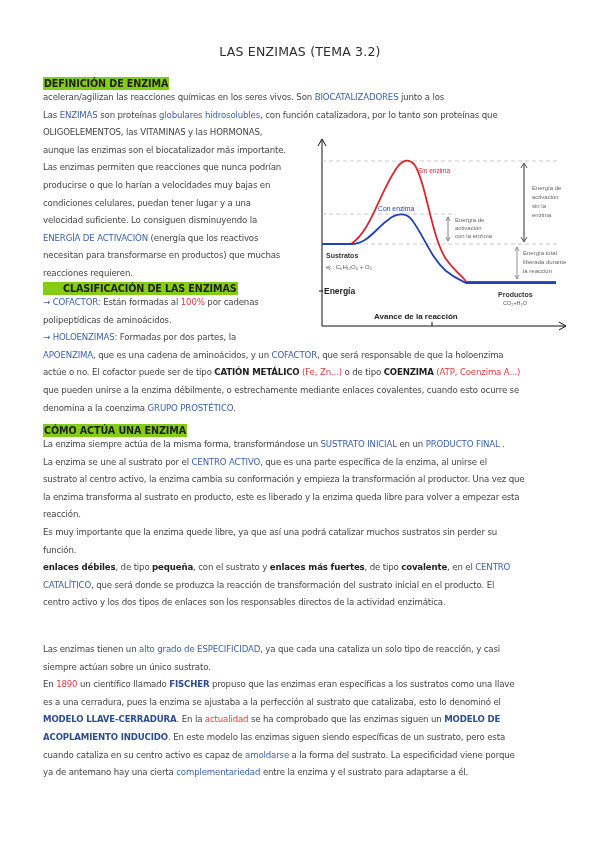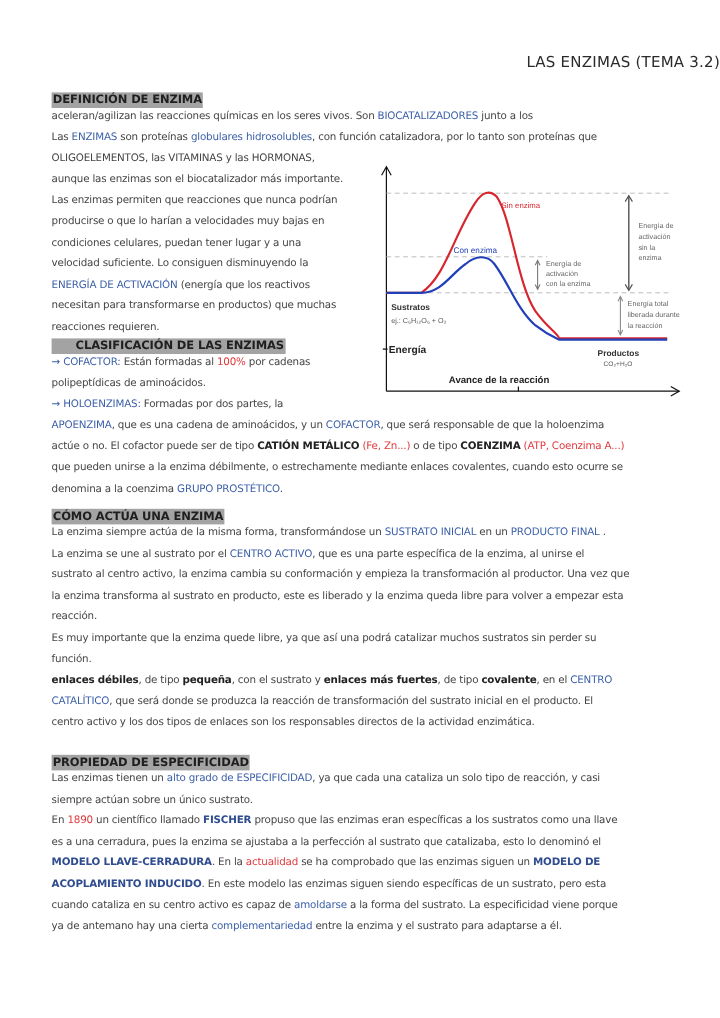--- a/index.html
+++ b/index.html
@@ -1,25 +1,25 @@
 <!DOCTYPE html>
 <html><head>
 <meta charset="utf-8">
 <style>
   * { margin: 0; padding: 0; box-sizing: border-box; }
   html, body { width: 600px; height: 848px; background: #ffffff; overflow: hidden; }
   body { font-family: "DejaVu Sans", sans-serif; color: #3a3a3a; position: relative; }
   .page { position: absolute; left: 0; top: 0; width: 600px; height: 848px; }
   .title {
-    position: absolute; top: 44px; left: 0; width: 600px; text-align: right;
+    position: absolute; top: 44px; left: 0; width: 600px; text-align: center;
     font-size: 12.5px; color: #2b2b2b; letter-spacing: 0.2px;
   }
   .h {
     position: absolute; left: 43px; font-size: 9.6px; font-weight: bold; color: #1f1f1f;
-    background: #a3a3a3; padding: 0 1px; line-height: 13px; letter-spacing: -0.1px;
+    background: #84cc16; padding: 0 1px; line-height: 13px; letter-spacing: -0.1px;
   }
   .p { position: absolute; left: 43px; font-size: 8.6px; line-height: 17.6px; color: #444; letter-spacing: -0.15px; }
   .p.wide { width: 540px; }
   .line { display: block; white-space: nowrap; }
   .blue { color: #3b5fa8; }
   .red { color: #e0393e; }
   .b { font-weight: bold; color: #222; }
   .bblue { font-weight: bold; color: #2f4c8f; text-align: center; }
   .chart { position: absolute; left: 316px; top: 136px; width: 275px; height: 196px; }
   .chart text { font-family: "Liberation Sans", sans-serif; }
@@ -122,21 +122,20 @@
     <span class="line">sustrato al centro activo, la enzima cambia su conformación y empieza la transformación al productor. Una vez que</span>
     <span class="line">la enzima transforma al sustrato en producto, este es liberado y la enzima queda libre para volver a empezar esta</span>
     <span class="line">reacción.</span>
     <span class="line">Es muy importante que la enzima quede libre, ya que así una podrá catalizar muchos sustratos sin perder su</span>
     <span class="line">función.</span>
     <span class="line"><span class="b">enlaces débiles</span><span>, de tipo </span><span class="b">pequeña</span><span>, con el sustrato y </span><span class="b">enlaces más fuertes</span><span>, de tipo </span><span class="b">covalente</span><span>, en el </span><span class="blue">CENTRO</span></span>
     <span class="line"><span class="blue">CATALÍTICO</span><span>, que será donde se produzca la reacción de transformación del sustrato inicial en el producto. El</span></span>
     <span class="line">centro activo y los dos tipos de enlaces son los responsables directos de la actividad enzimática.</span>
   </div>
 
-  <div class="h" style="top:629px;">PROPIEDAD DE ESPECIFICIDAD</div>
   <div class="p wide" style="top:641px;">
     <span class="line"><span>Las enzimas tienen un </span><span class="blue">alto grado de ESPECIFICIDAD</span><span>, ya que cada una cataliza un solo tipo de reacción, y casi</span></span>
     <span class="line">siempre actúan sobre un único sustrato.</span>
     <span class="line"><span>En </span><span class="red">1890</span><span> un científico llamado </span><span class="bblue">FISCHER</span><span> propuso que las enzimas eran específicas a los sustratos como una llave</span></span>
     <span class="line">es a una cerradura, pues la enzima se ajustaba a la perfección al sustrato que catalizaba, esto lo denominó el</span>
     <span class="line"><span class="bblue">MODELO LLAVE-CERRADURA</span><span>. En la </span><span class="red">actualidad</span><span> se ha comprobado que las enzimas siguen un </span><span class="bblue">MODELO DE</span></span>
     <span class="line"><span class="bblue">ACOPLAMIENTO INDUCIDO</span><span>. En este modelo las enzimas siguen siendo específicas de un sustrato, pero esta</span></span>
     <span class="line"><span>cuando cataliza en su centro activo es capaz de </span><span class="blue">amoldarse</span><span> a la forma del sustrato. La especificidad viene porque</span></span>
     <span class="line"><span>ya de antemano hay una cierta </span><span class="blue">complementariedad</span><span> entre la enzima y el sustrato para adaptarse a él.</span></span>
   </div>

